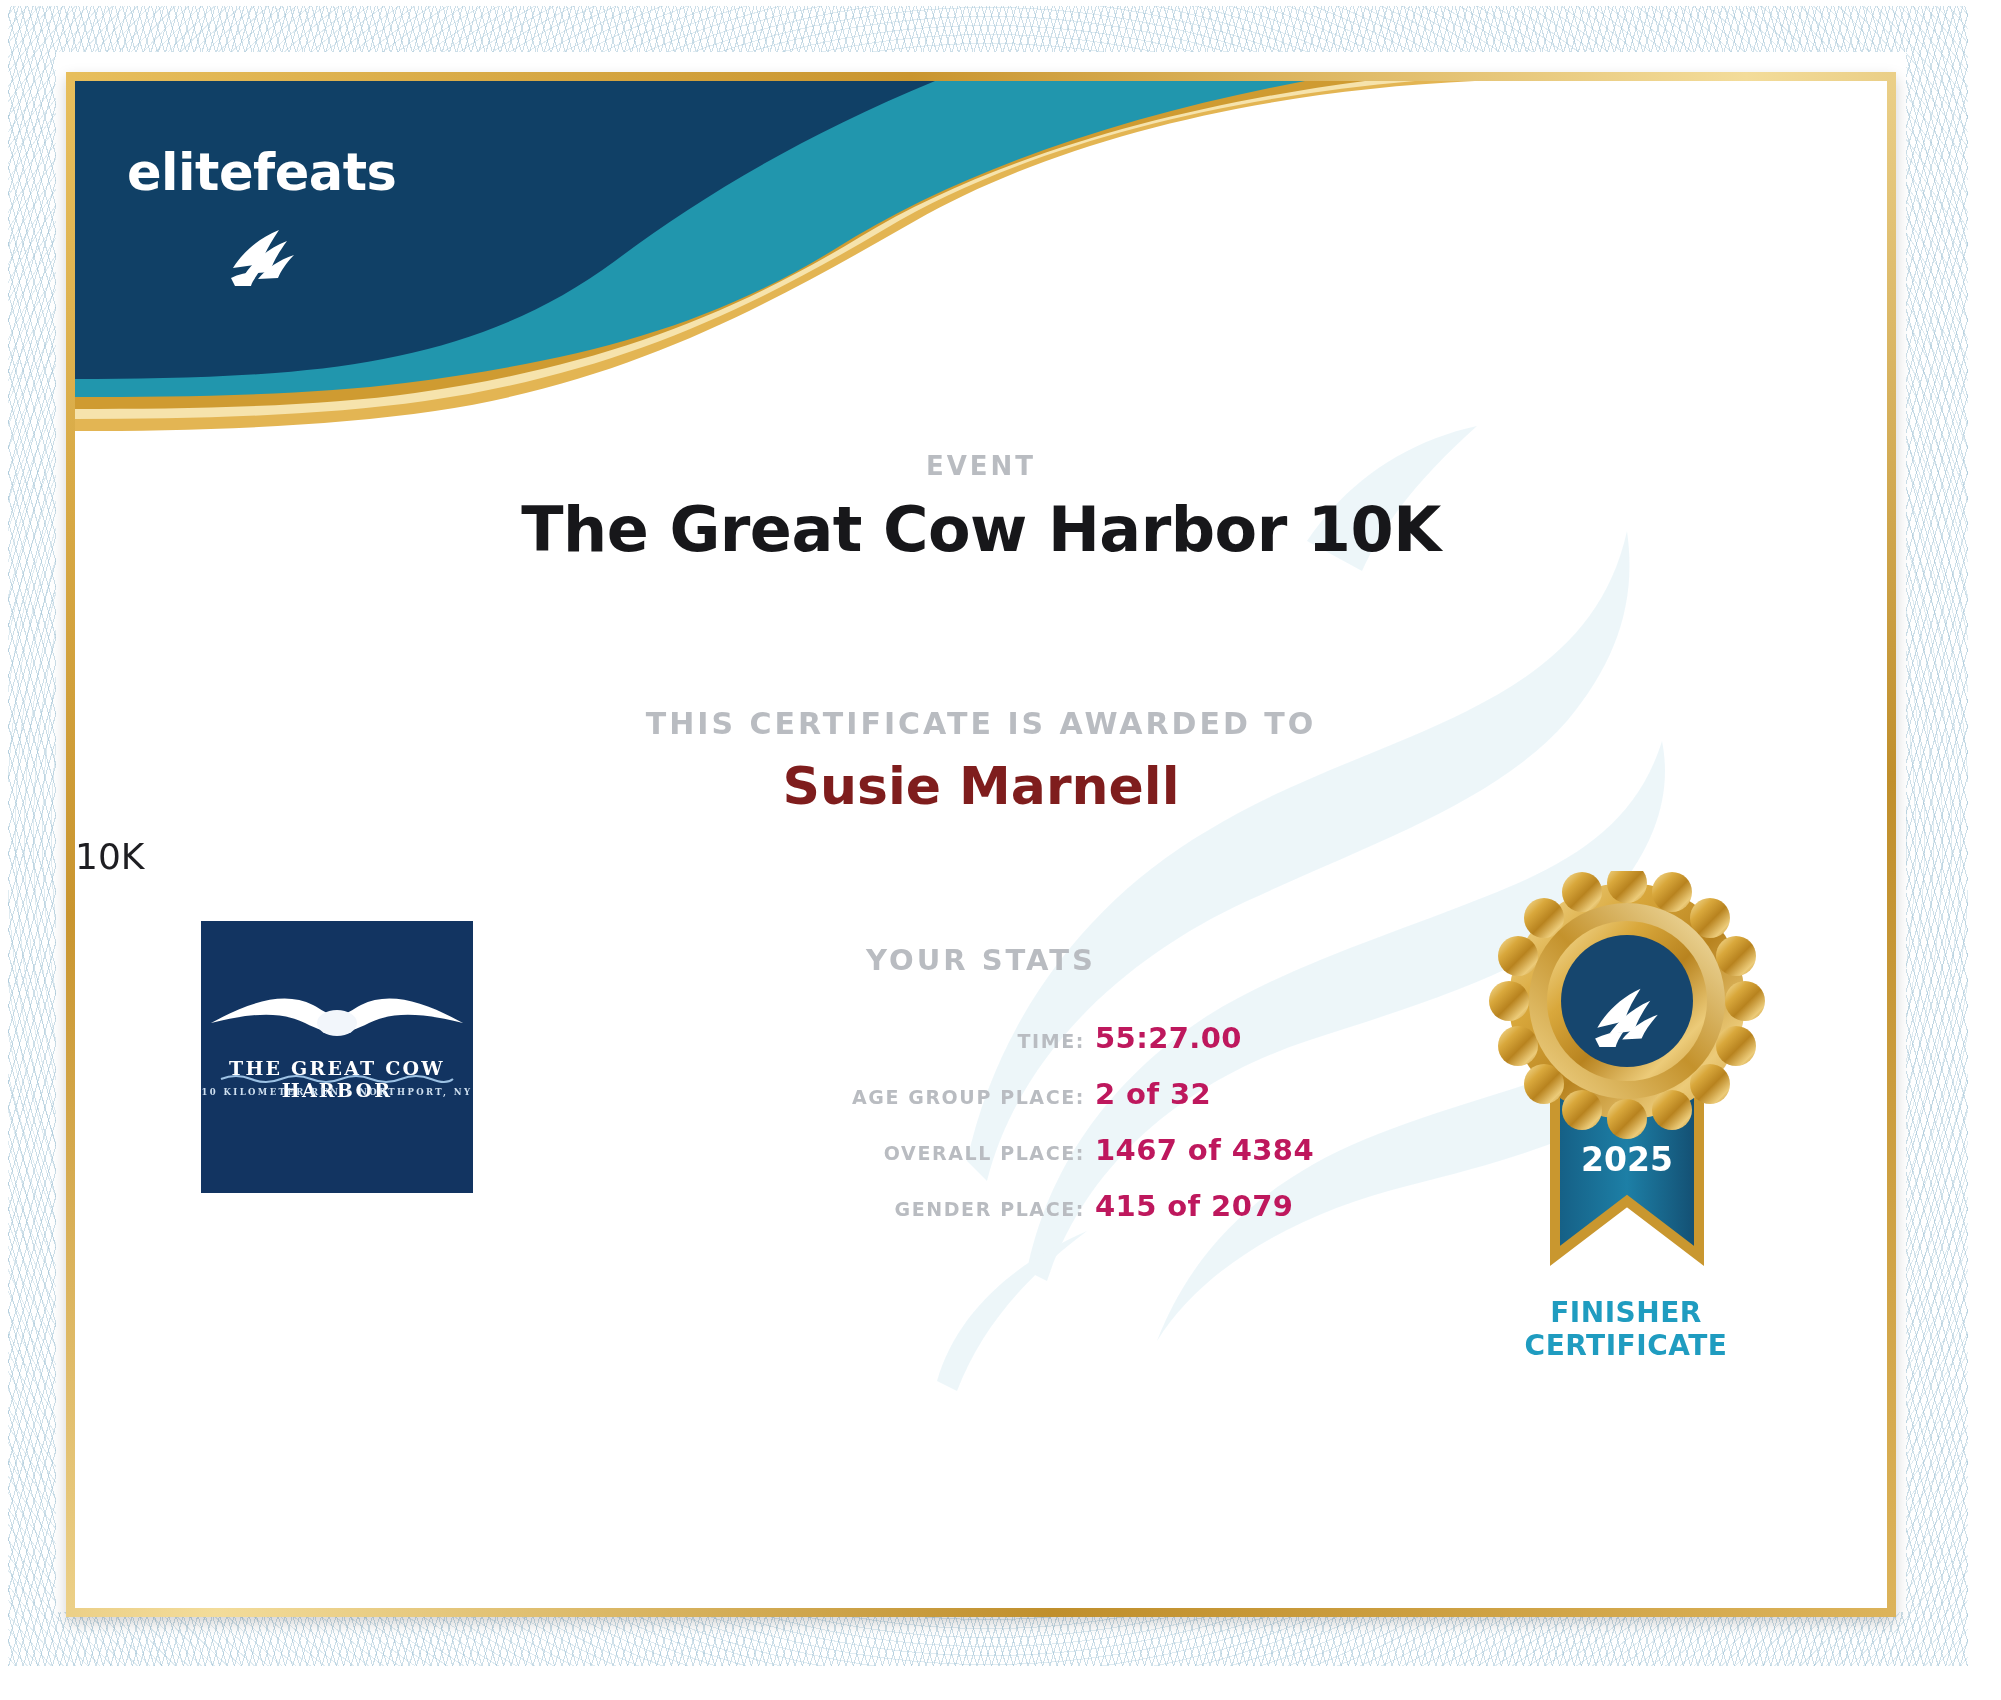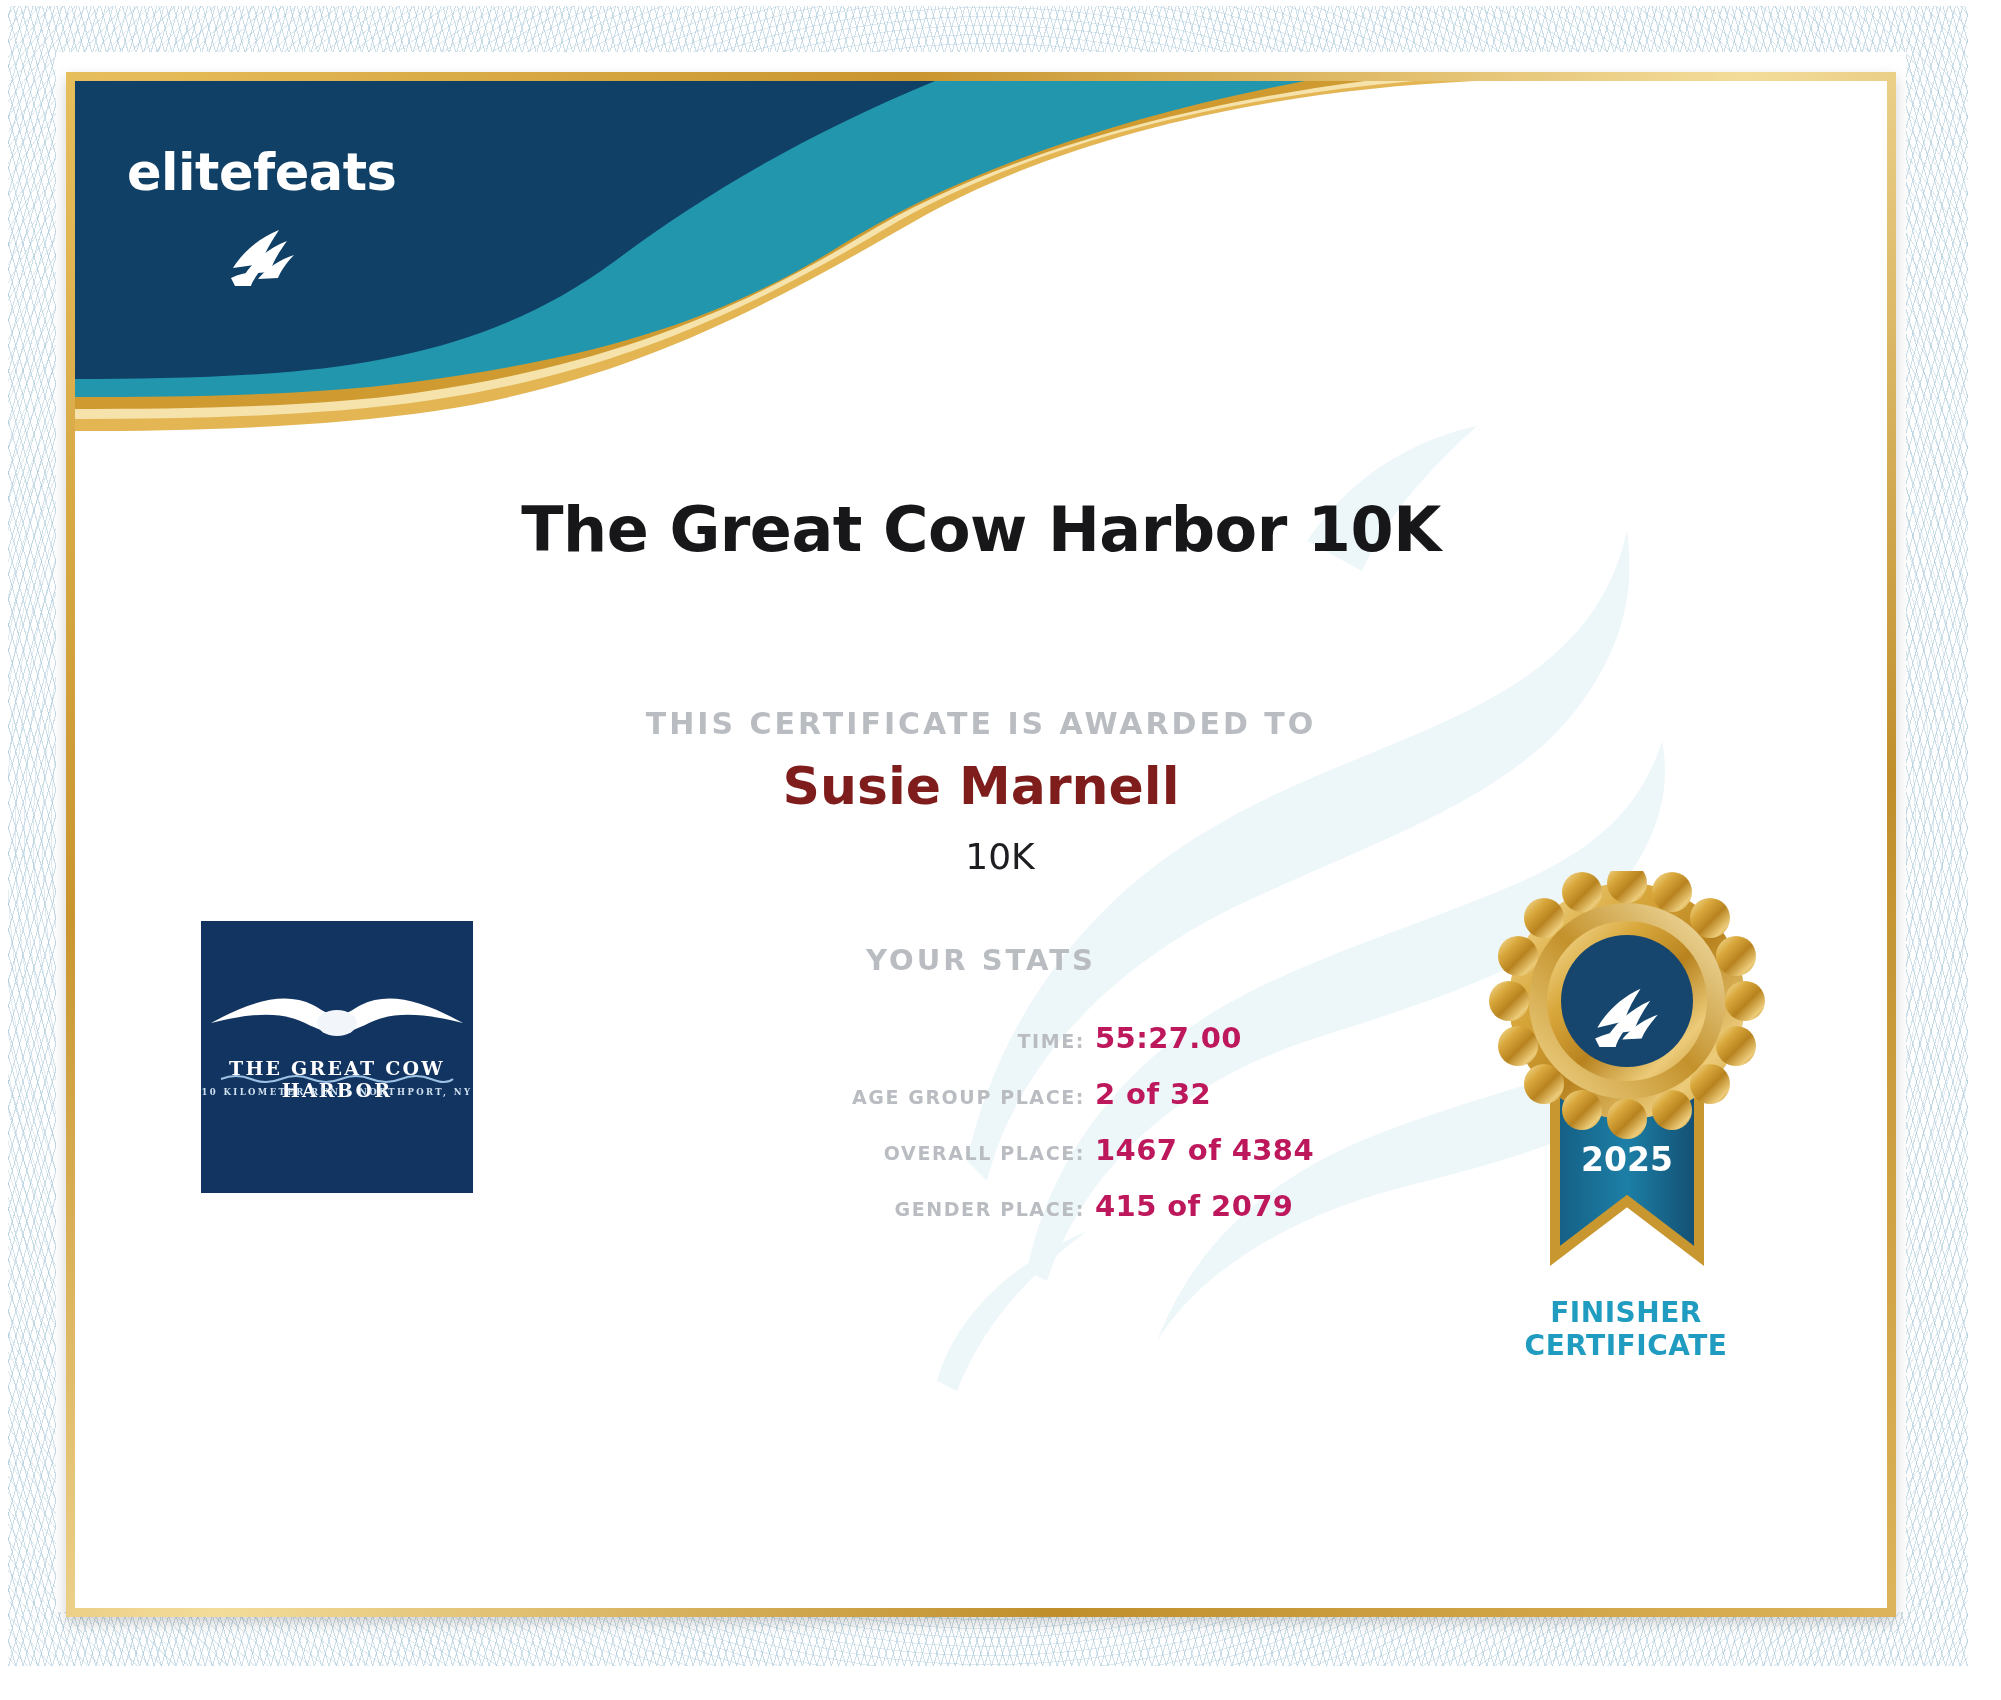--- a/index.html
+++ b/index.html
@@ -123,24 +123,23 @@
     position: absolute;
     top: 675px; left: 0; right: 0;
     text-align: center;
     font-size: 52px;
     font-weight: 700;
     color: #7f1d1d;
   }
   .sub-event {
     position: absolute;
     top: 755px; left: 0; right: 0;
-    text-align: center;
+    text-align: left;
     font-size: 36px;
     color: #1e1e22;
-    padding-left: 38px;
   }
   .stats-label { position: absolute; top: 862px; left: 0; right: 0; font-size: 29px; }
 
   .stats {
     position: absolute;
     top: 940px;
     left: 520px;
     width: 740px;
   }
   .stat-row {
@@ -253,20 +252,21 @@
         <g fill="#ffffff">
           <path d="M8 60 C18 44 34 30 54 22 C46 34 40 44 36 56 Z"></path>
           <path d="M20 66 C30 52 44 40 62 33 C54 44 48 54 45 64 Z"></path>
           <path d="M33 71 C42 60 54 52 69 47 C61 55 56 63 53 70 Z"></path>
           <path d="M6 70 C14 66 24 64 34 64 C30 70 27 74 26 78 L10 78 Z"></path>
         </g>
       </svg>
     </div>
 
     <div class="content">
+      <div class="label event-label">EVENT</div>
       <div class="event-name">The Great Cow Harbor 10K</div>
 
       <div class="label awarded-label">THIS CERTIFICATE IS AWARDED TO</div>
       <div class="participant">Susie Marnell</div>
       <div class="sub-event">10K</div>
 
       <div class="label stats-label">YOUR STATS</div>
 
       <div class="stats">
         <div class="stat-row">

